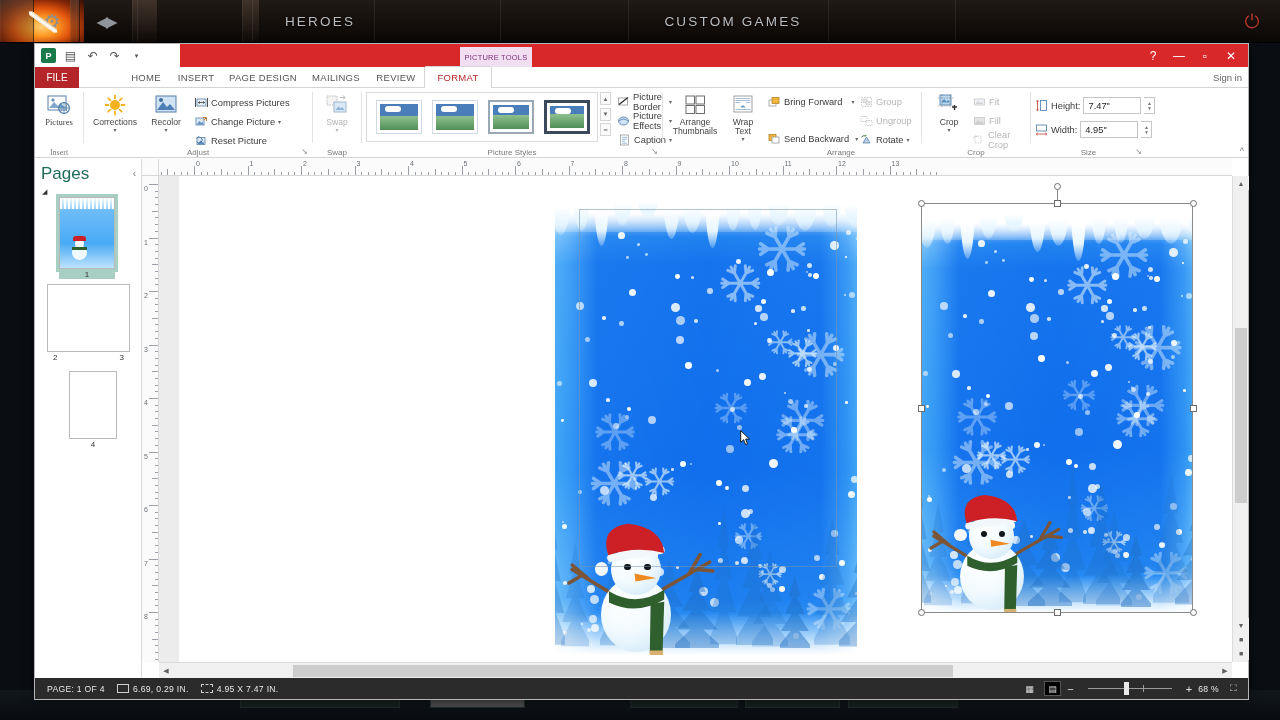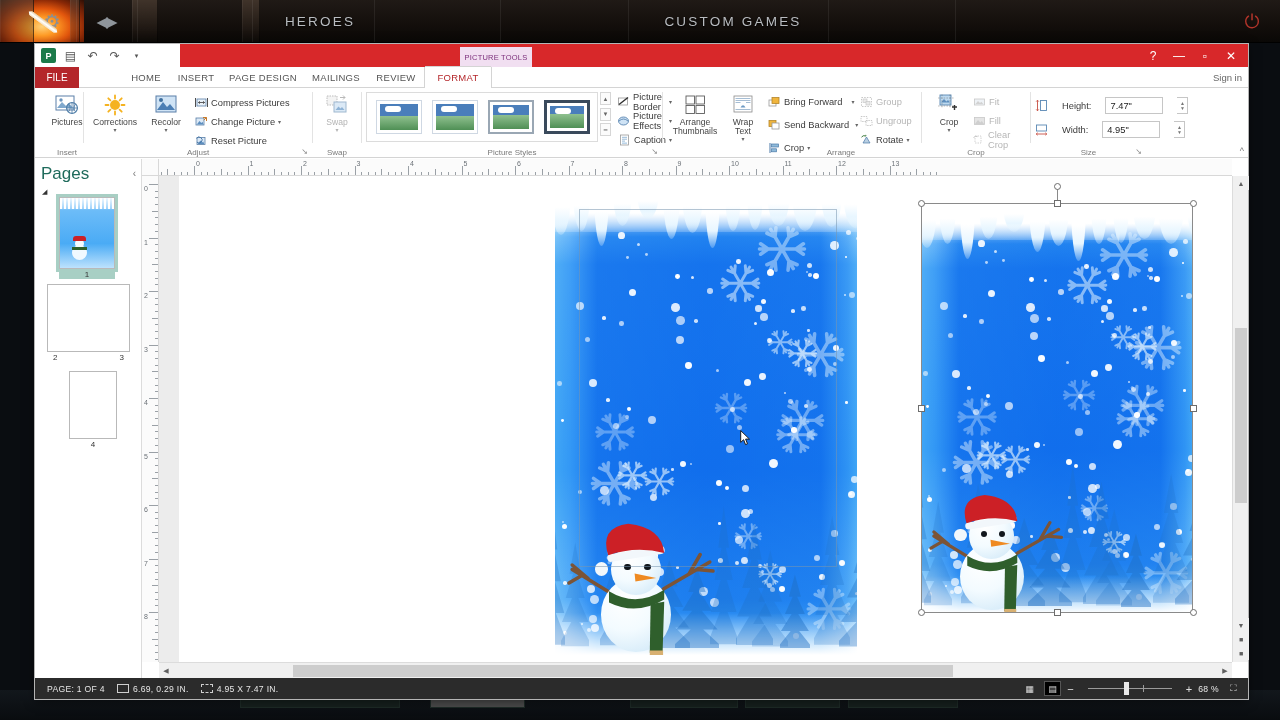--- a/index.html
+++ b/index.html
@@ -98,21 +98,21 @@
   
   .thumb { width:46px; height:34px; border:1px solid #cfd8e3; background:#fff; position:relative; overflow:hidden; }
   .thumb .sky { position:absolute; left:3px; right:3px; top:3px; height:12px; background:#4a7ebb; }
   .thumb .hill { position:absolute; left:3px; right:3px; bottom:3px; height:14px;
      background:linear-gradient(180deg,#8fc08f,#4f8f55); }
   .thumb .cloud{ position:absolute; left:8px; top:5px; width:16px; height:6px; background:#fff; border-radius:6px;}
   .thumb.fr2 { border:2px solid #9aa7b4; box-shadow: inset 0 0 0 1px #fff; }
   .thumb.fr3 { border:3px solid #3a4a5c; }
   .gal-scroll { position:absolute; right:2px; top:3px; width:11px; height:44px; display:flex; flex-direction:column; justify-content:space-between; }
   .gs-b { width:11px; height:13px; border:1px solid #d6d6d6; background:#fbfbfb; display:flex; align-items:center; justify-content:center; font-size:6px; color:#666; }
-  .sizefield { display:flex; align-items:center; gap:14px; height:19px; }
+  .sizefield { display:flex; align-items:center; gap:3px; height:19px; }
   .sizefield .lbl { font-size:9.3px; color:#3b3b3b; }
   .sizebox { width:58px; height:17px; border:1px solid #c6c6c6; background:#fff; font-size:9.3px; color:#222; display:flex; align-items:center; padding-left:4px; }
   .spin { width:11px; height:17px; border:1px solid #c6c6c6; border-left:none; background:#fff; display:flex; flex-direction:column; align-items:center; justify-content:center; font-size:5px; color:#777; line-height:5px;}
   #ribbon-collapse{ position:absolute; right:4px; bottom:1px; font-size:9px; color:#7a7a7a; }
   
   #ws { position:absolute; left:0; top:115px; width:100%; height:519px; background:#fff; }
   #pages-pane { position:absolute; left:0; top:0; width:107px; height:100%; background:#fff; border-right:1px solid #dcdcdc; }
   #pages-title { position:absolute; left:6px; top:5px; font-size:17px; color:#1f6b5c; }
   #pages-collapse{ position:absolute; right:5px; top:9px; font-size:10px; color:#777; }
   #pages-arrow { position:absolute; left:7px; top:29px; font-size:7px; color:#333; }
@@ -245,21 +245,21 @@
     <div class="ptab" style="left:188px;width:80px;">PAGE DESIGN</div>
     <div class="ptab" style="left:268px;width:66px;">MAILINGS</div>
     <div class="ptab" style="left:334px;width:54px;">REVIEW</div>
     <div class="ptab" style="left:388px;width:42px;">VIEW</div>
     <div class="ptab active" style="left:392px;left:392px;width:66px;left:390px;">FORMAT</div>
     <div id="signin">Sign in</div>
   </div>
 
   <div id="ribbon">
 
-    <div class="rgroup" style="left:8px;width:48px;">
+    <div class="rgroup" style="left:0;width:48px;font-family:Liberation Serif, serif;">
       <div class="bigbtn" style="margin:0 auto;">
         <div class="bi">
           <svg width="24" height="22" viewBox="0 0 24 22">
             <rect x="1" y="2" width="18" height="14" fill="#fff" stroke="#5a7fa8"></rect>
             <path d="M2 14 L7 8 L11 12 L14 9 L18 14 Z" fill="#7fa8cd"></path>
             <circle cx="6" cy="6" r="1.7" fill="#6c95bd"></circle>
             <circle cx="17" cy="14" r="5.4" fill="none" stroke="#4f7ea8" stroke-width="1.2"></circle>
             <path d="M11.6 14 H22.4 M17 8.6 v10.8 M13.3 10 Q17 14 13.3 18 M20.7 10 Q17 14 20.7 18" stroke="#4f7ea8" stroke-width="0.8" fill="none"></path>
           </svg>
         </div>
@@ -437,21 +437,21 @@
               <rect x="2" y="2" width="18" height="16" fill="#fff" stroke="#8a8a8a" stroke-width=".8"></rect>
               <path d="M3.5 4.5h15M3.5 6.5h15M3.5 8.5h5M14 8.5h4.5M3.5 15.5h15" stroke="#9bb6cf" stroke-width=".9"></path>
               <path d="M8.5 13.5 q2.5 -4.5 5 0 Z" fill="#6d9ac4"></path>
             </svg>
           </div>
           <div class="bl two">Wrap</div>
           <div class="bl two">Text</div>
           <div class="caret">▾</div>
         </div>
       </div>
-      <div style="position:absolute;left:104px;top:5px;display:flex;flex-direction:column;gap:6px;">
+      <div style="position:absolute;left:104px;top:5px;display:flex;flex-direction:column;gap:20px;">
         <div class="smbtn">
           <div class="si">
             <svg width="13" height="12" viewBox="0 0 13 12">
               <rect x="1" y="4" width="7" height="6" fill="#fff" stroke="#9a9a9a" stroke-width=".8"></rect>
               <rect x="4" y="1.5" width="7" height="6" fill="#f0b53d" stroke="#b4862a" stroke-width=".8"></rect>
             </svg>
           </div>
           <span>Bring Forward</span>
           <span class="caret" style="font-size:6px;margin-left:6px;">▾</span>
         </div>

